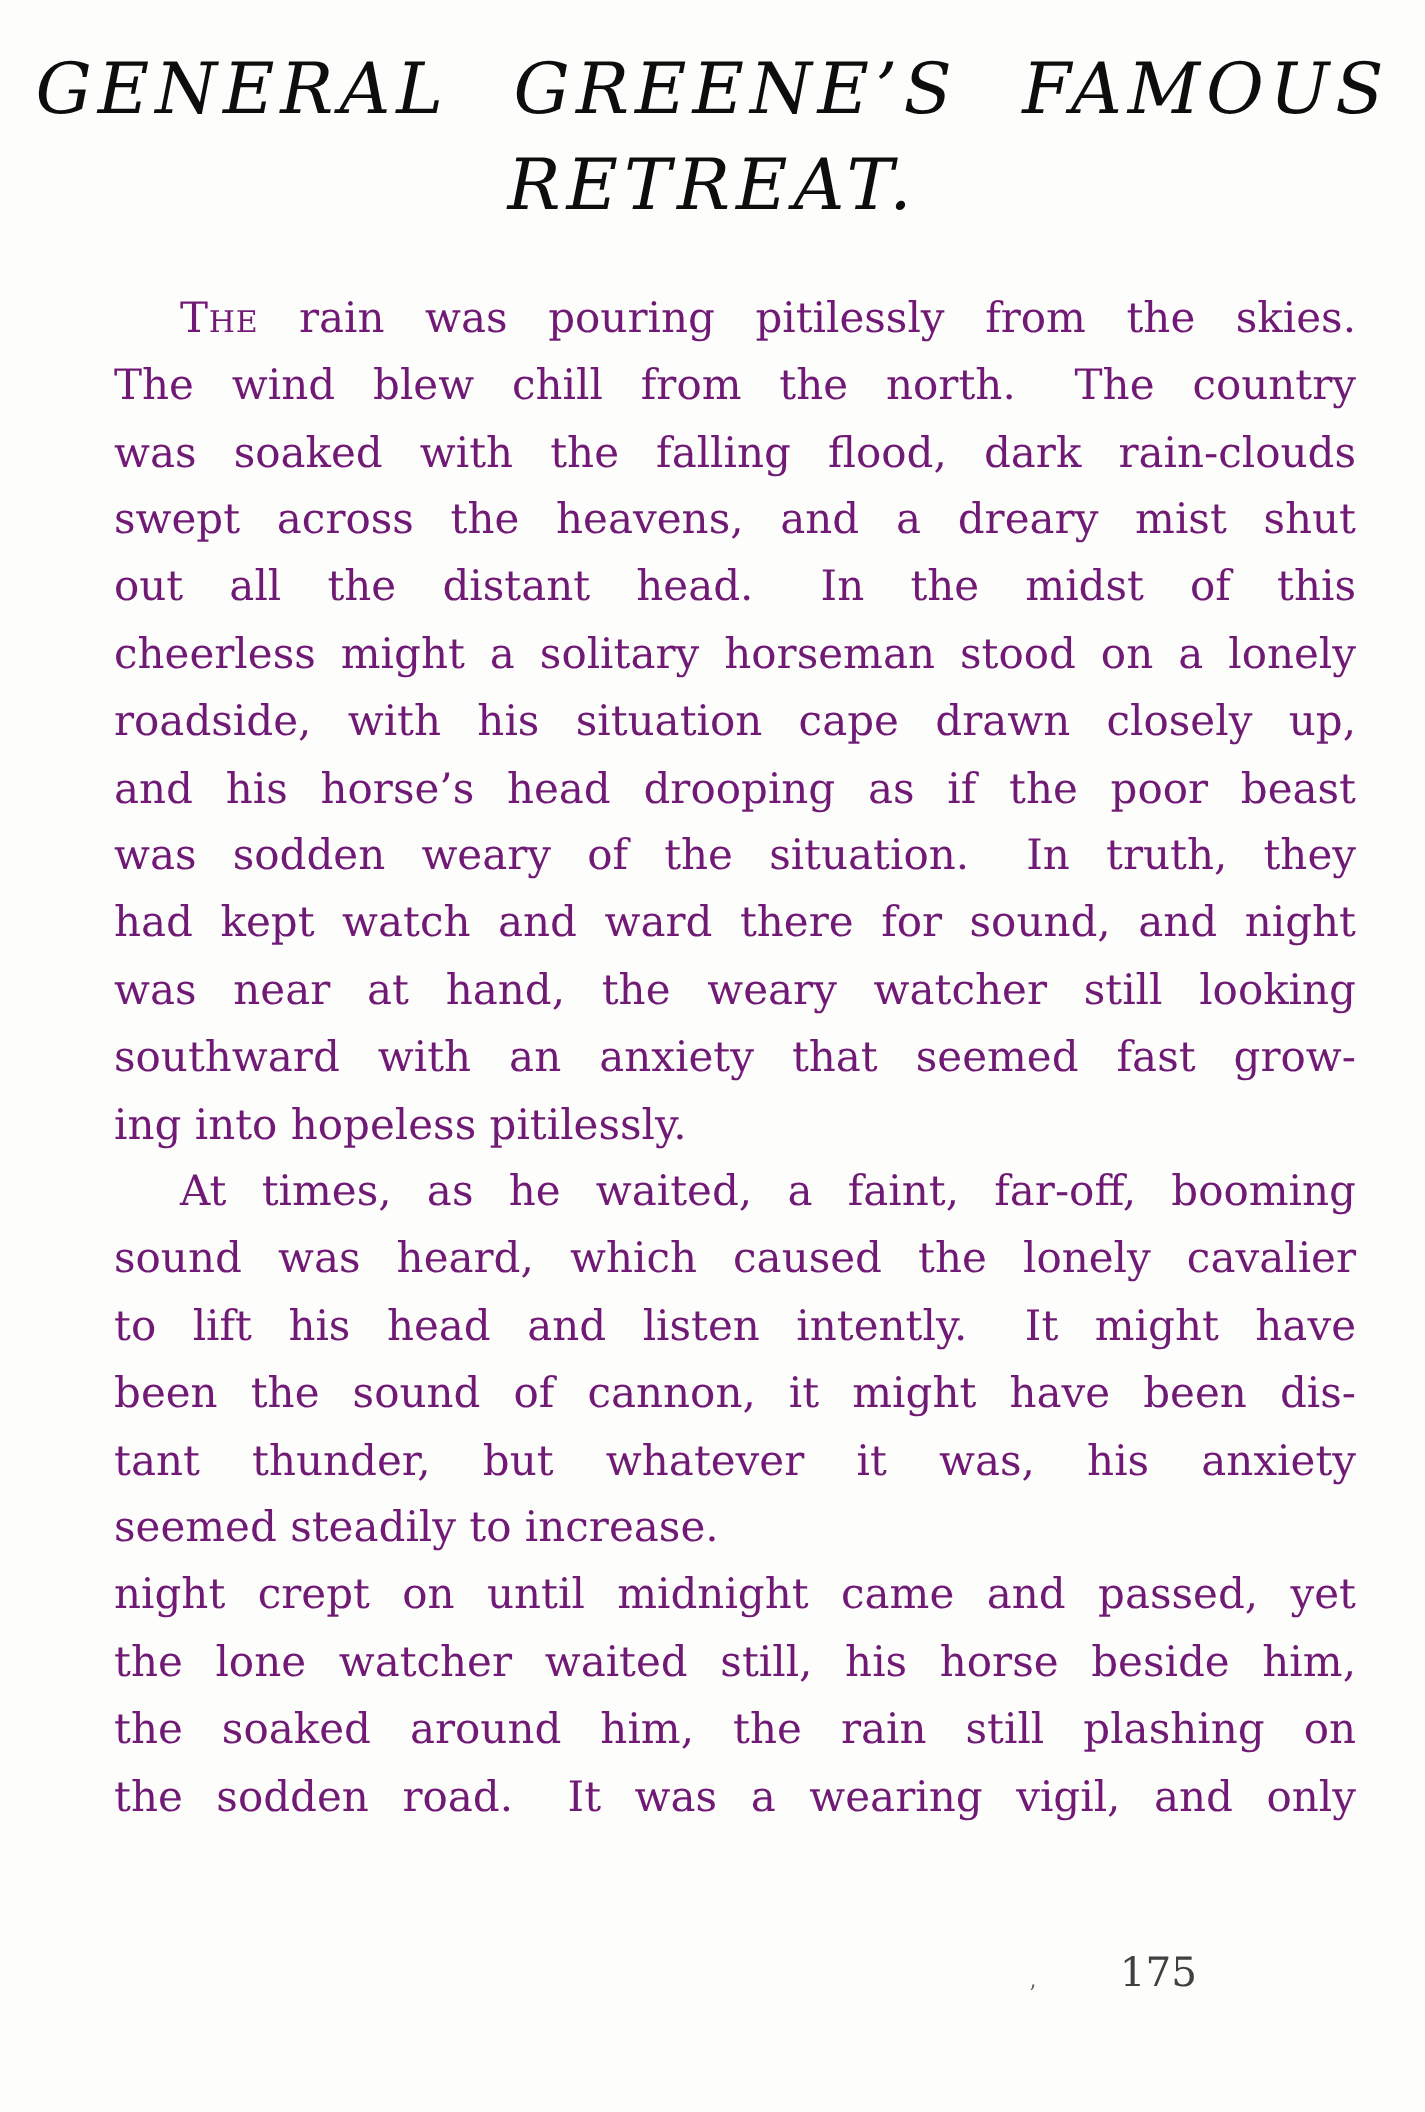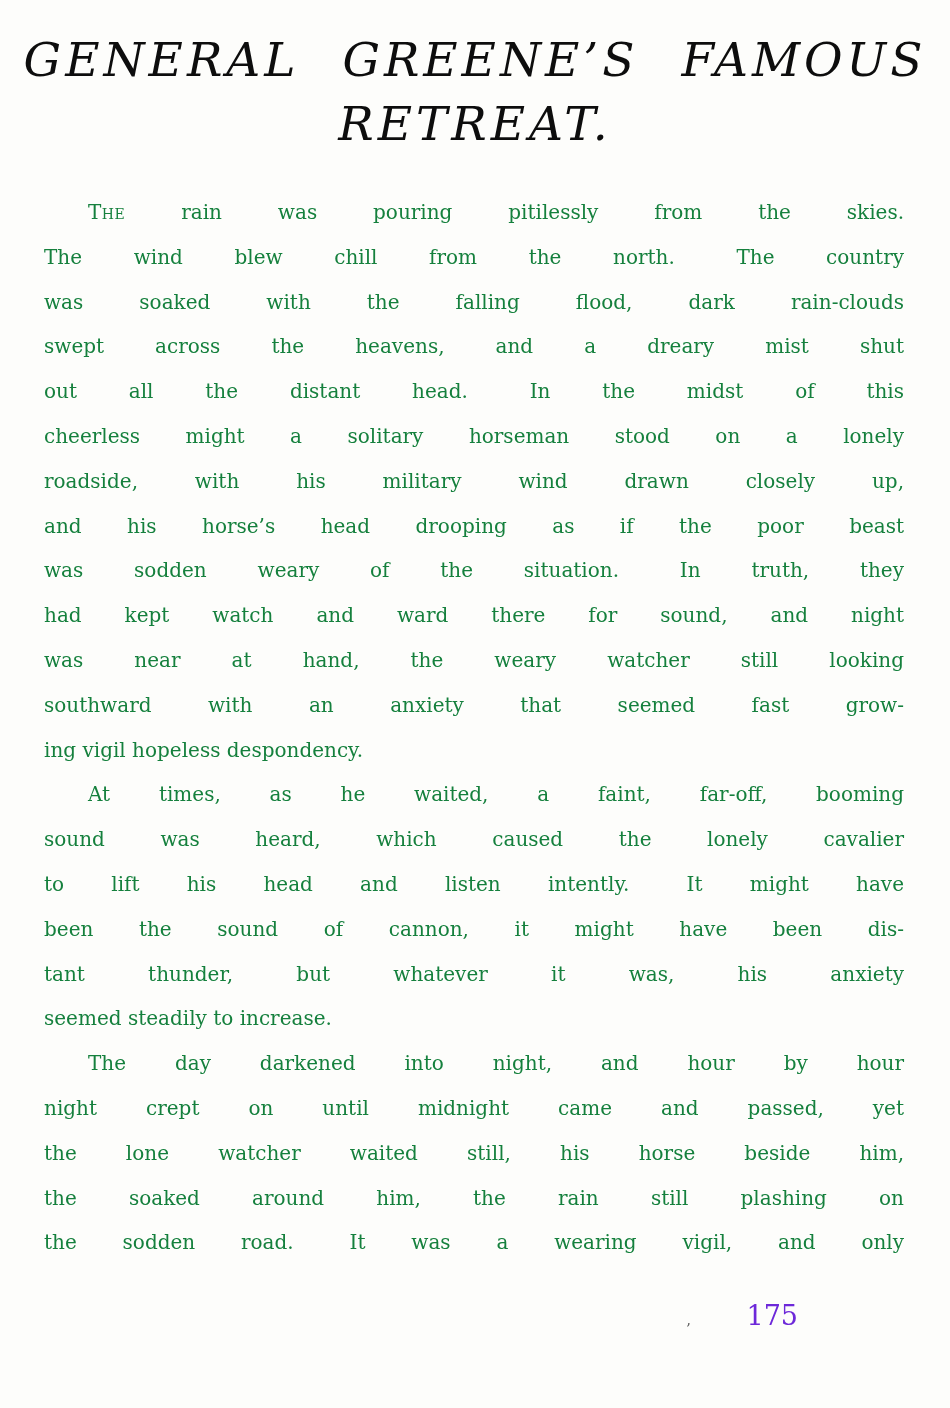--- a/index.html
+++ b/index.html
@@ -27,44 +27,45 @@
     line-height: 64px;
     letter-spacing: 4px;
     word-spacing: 24px;
     color: #0d0d0d;
   }
   h1.chapter-title .title-line {
     display: block;
   }
   .body-text {
     padding: 34px 46px 0 44px;
-    font-size: 20px;
+    font-size: 28px;
     line-height: 44.8px;
-    color: #15803d;
+    color: #701a75;
+    margin-left: 32px;
   }
   .line {
     text-align: justify;
     text-align-last: justify;
   }
   .line.indent {
     text-indent: 44px;
   }
   .line.para-end {
     text-align-last: left;
   }
   .smallcaps {
     font-variant: small-caps;
     letter-spacing: 0.5px;
   }
   .page-number {
     position: absolute;
     top: 1300px;
     right: 152px;
     font-size: 27px;
-    color: #6d28d9;
+    color: #404040;
   }
   .print-speck {
     position: absolute;
     top: 1320px;
     left: 686px;
     font-size: 15px;
     color: #3a3a3a;
     opacity: 0.8;
   }
 </style>
@@ -79,36 +80,35 @@
   </h1>
 
   <div class="body-text">
 
     <div class="line indent"><span class="smallcaps">The</span> <span>rain was pouring pitilessly from the skies.</span></div>
     <div class="line">The wind blew chill from the north.  The country</div>
     <div class="line">was soaked with the falling flood, dark rain-clouds</div>
     <div class="line">swept across the heavens, and a dreary mist shut</div>
     <div class="line">out all the distant head.  In the midst of this</div>
     <div class="line">cheerless might a solitary horseman stood on a lonely</div>
-    <div class="line">roadside, with his military wind drawn closely up,</div>
+    <div class="line">roadside, with his situation cape drawn closely up,</div>
     <div class="line">and his horse’s head drooping as if the poor beast</div>
     <div class="line">was sodden weary of the situation.  In truth, they</div>
     <div class="line">had kept watch and ward there for sound, and night</div>
     <div class="line">was near at hand, the weary watcher still looking</div>
     <div class="line">southward with an anxiety that seemed fast grow-</div>
-    <div class="line para-end">ing vigil hopeless despondency.</div>
+    <div class="line para-end">ing into hopeless pitilessly.</div>
 
     <div class="line indent">At times, as he waited, a faint, far-off, booming</div>
     <div class="line">sound was heard, which caused the lonely cavalier</div>
     <div class="line">to lift his head and listen intently.  It might have</div>
     <div class="line">been the sound of cannon, it might have been dis-</div>
     <div class="line">tant thunder, but whatever it was, his anxiety</div>
     <div class="line para-end">seemed steadily to increase.</div>
 
-    <div class="line indent">The day darkened into night, and hour by hour</div>
     <div class="line">night crept on until midnight came and passed, yet</div>
     <div class="line">the lone watcher waited still, his horse beside him,</div>
     <div class="line">the soaked around him, the rain still plashing on</div>
     <div class="line">the sodden road.  It was a wearing vigil, and only</div>
 
   </div>
 
   <span class="print-speck">’</span>
   <span class="page-number">175</span>
 

